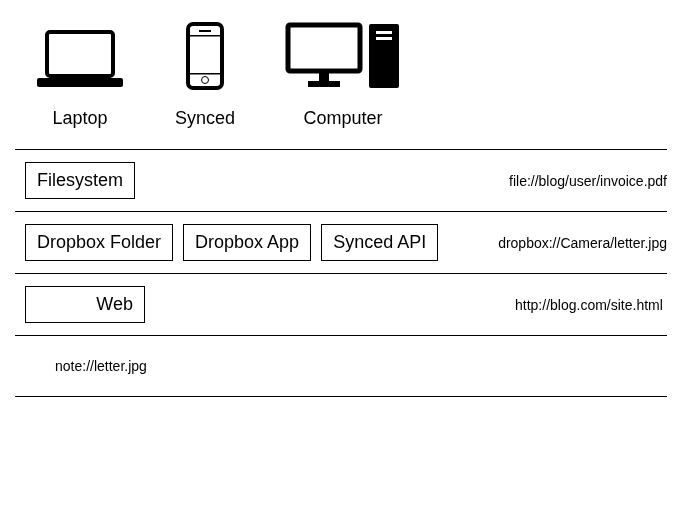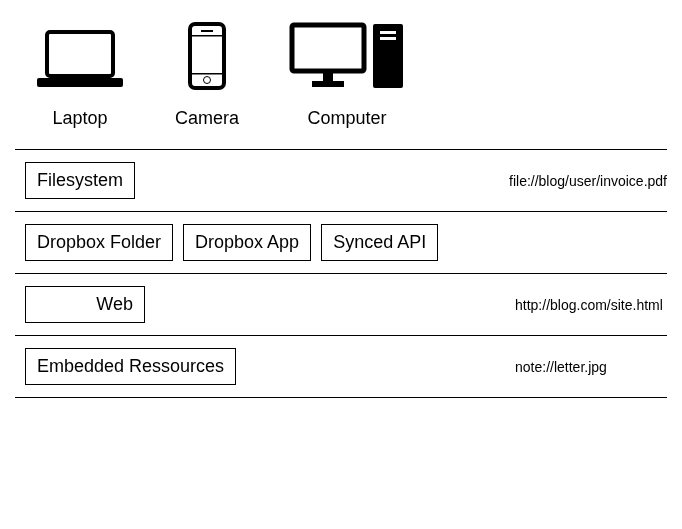--- a/index.html
+++ b/index.html
@@ -81,21 +81,21 @@
   <div class="device">
     <div class="device-icon-wrap">
       <svg width="40" height="68" viewBox="0 0 40 68">
         <rect x="3" y="2" width="34" height="64" rx="5" ry="5" fill="none" stroke="#000" stroke-width="4"></rect>
         <line x1="14" y1="9" x2="26" y2="9" stroke="#000" stroke-width="2"></line>
         <circle cx="20" cy="58" r="3.5" fill="#fff" stroke="#000" stroke-width="1"></circle>
         <rect x="3" y="13" width="34" height="1.5" fill="#000"></rect>
         <rect x="3" y="51" width="34" height="1.5" fill="#000"></rect>
       </svg>
     </div>
-    <div class="device-label">Camera</div>
+    <div class="device-label">Synced</div>
   </div>
 
   <div class="device">
     <div class="device-icon-wrap desktop-group">
       <svg width="78" height="68" viewBox="0 0 78 68">
         <rect x="3" y="3" width="72" height="46" rx="2" ry="2" fill="none" stroke="#000" stroke-width="5"></rect>
         <rect x="34" y="49" width="10" height="10" fill="#000"></rect>
         <rect x="23" y="59" width="32" height="6" fill="#000"></rect>
       </svg>
       <svg width="34" height="68" viewBox="0 0 34 68">
@@ -117,30 +117,28 @@
     </div>
     <div class="uri">file://blog/user/invoice.pdf</div>
   </div>
 
   <div class="layer">
     <div class="boxes">
       <div class="box">Dropbox Folder</div>
       <div class="box">Dropbox App</div>
       <div class="box">Synced API</div>
     </div>
+    <div class="uri">dropbox://Camera/letter.jpg</div>
   </div>
 
 
   <div class="layer">
     <div class="boxes">
       <div class="box short">Web</div>
     </div>
     <div class="uri">http://blog.com/site.html</div>
   </div>
 
   <div class="layer">
-    <div class="boxes">
-      <div class="box">Embedded Ressources</div>
-    </div>
     <div class="uri">note://letter.jpg</div>
   </div>
 
 </div>
 
 </body></html>

